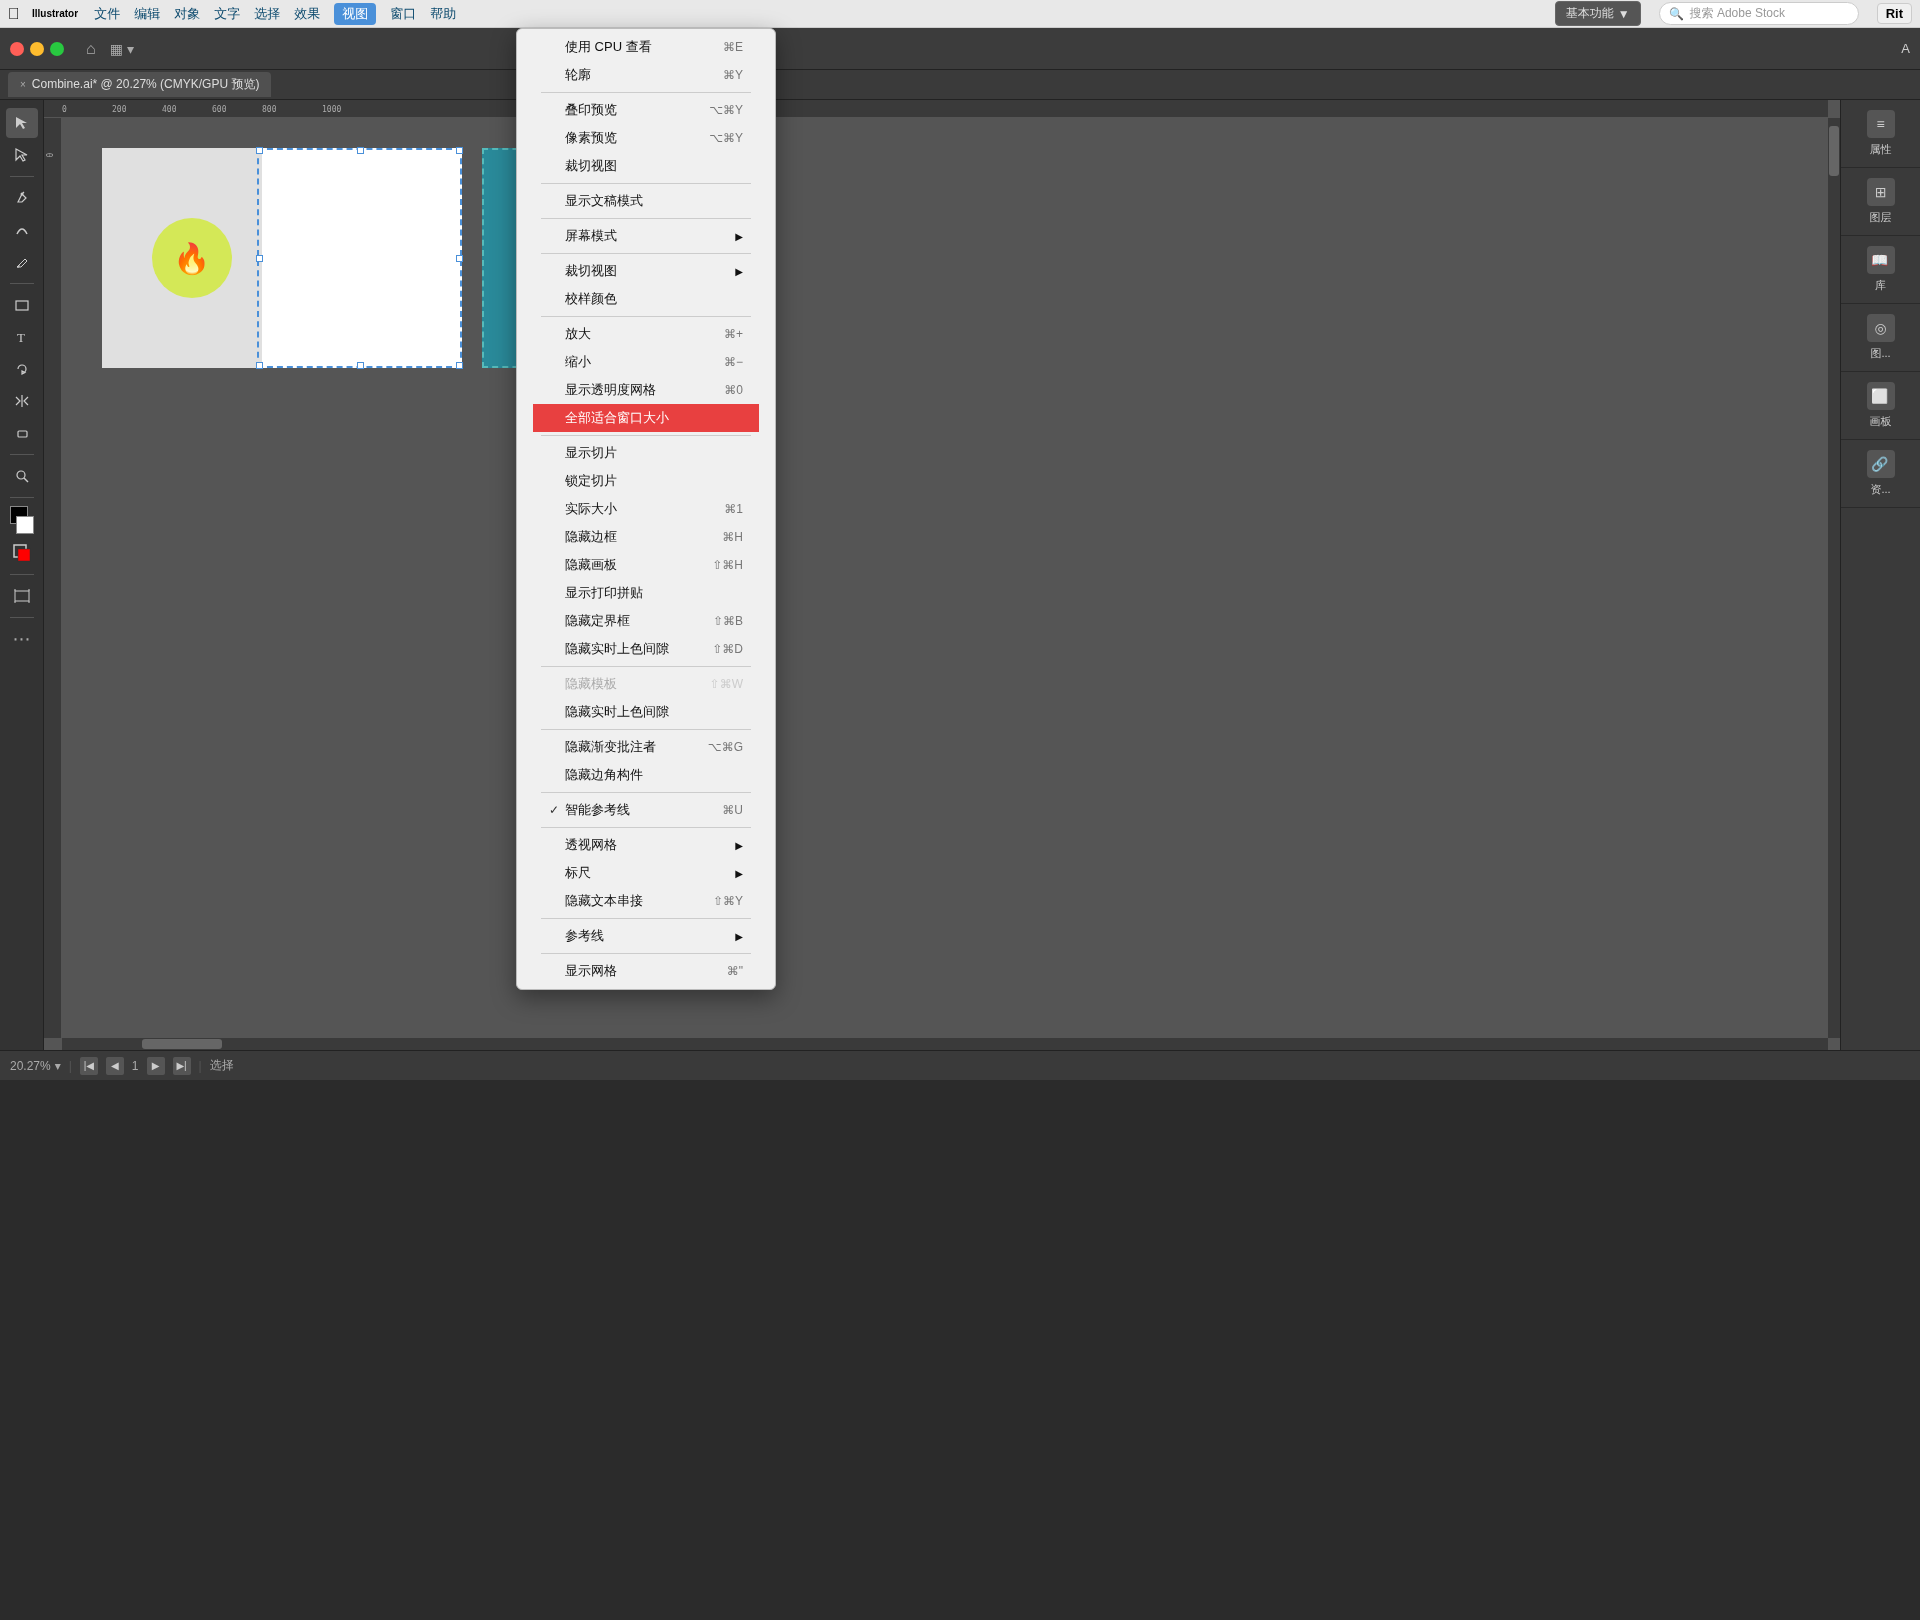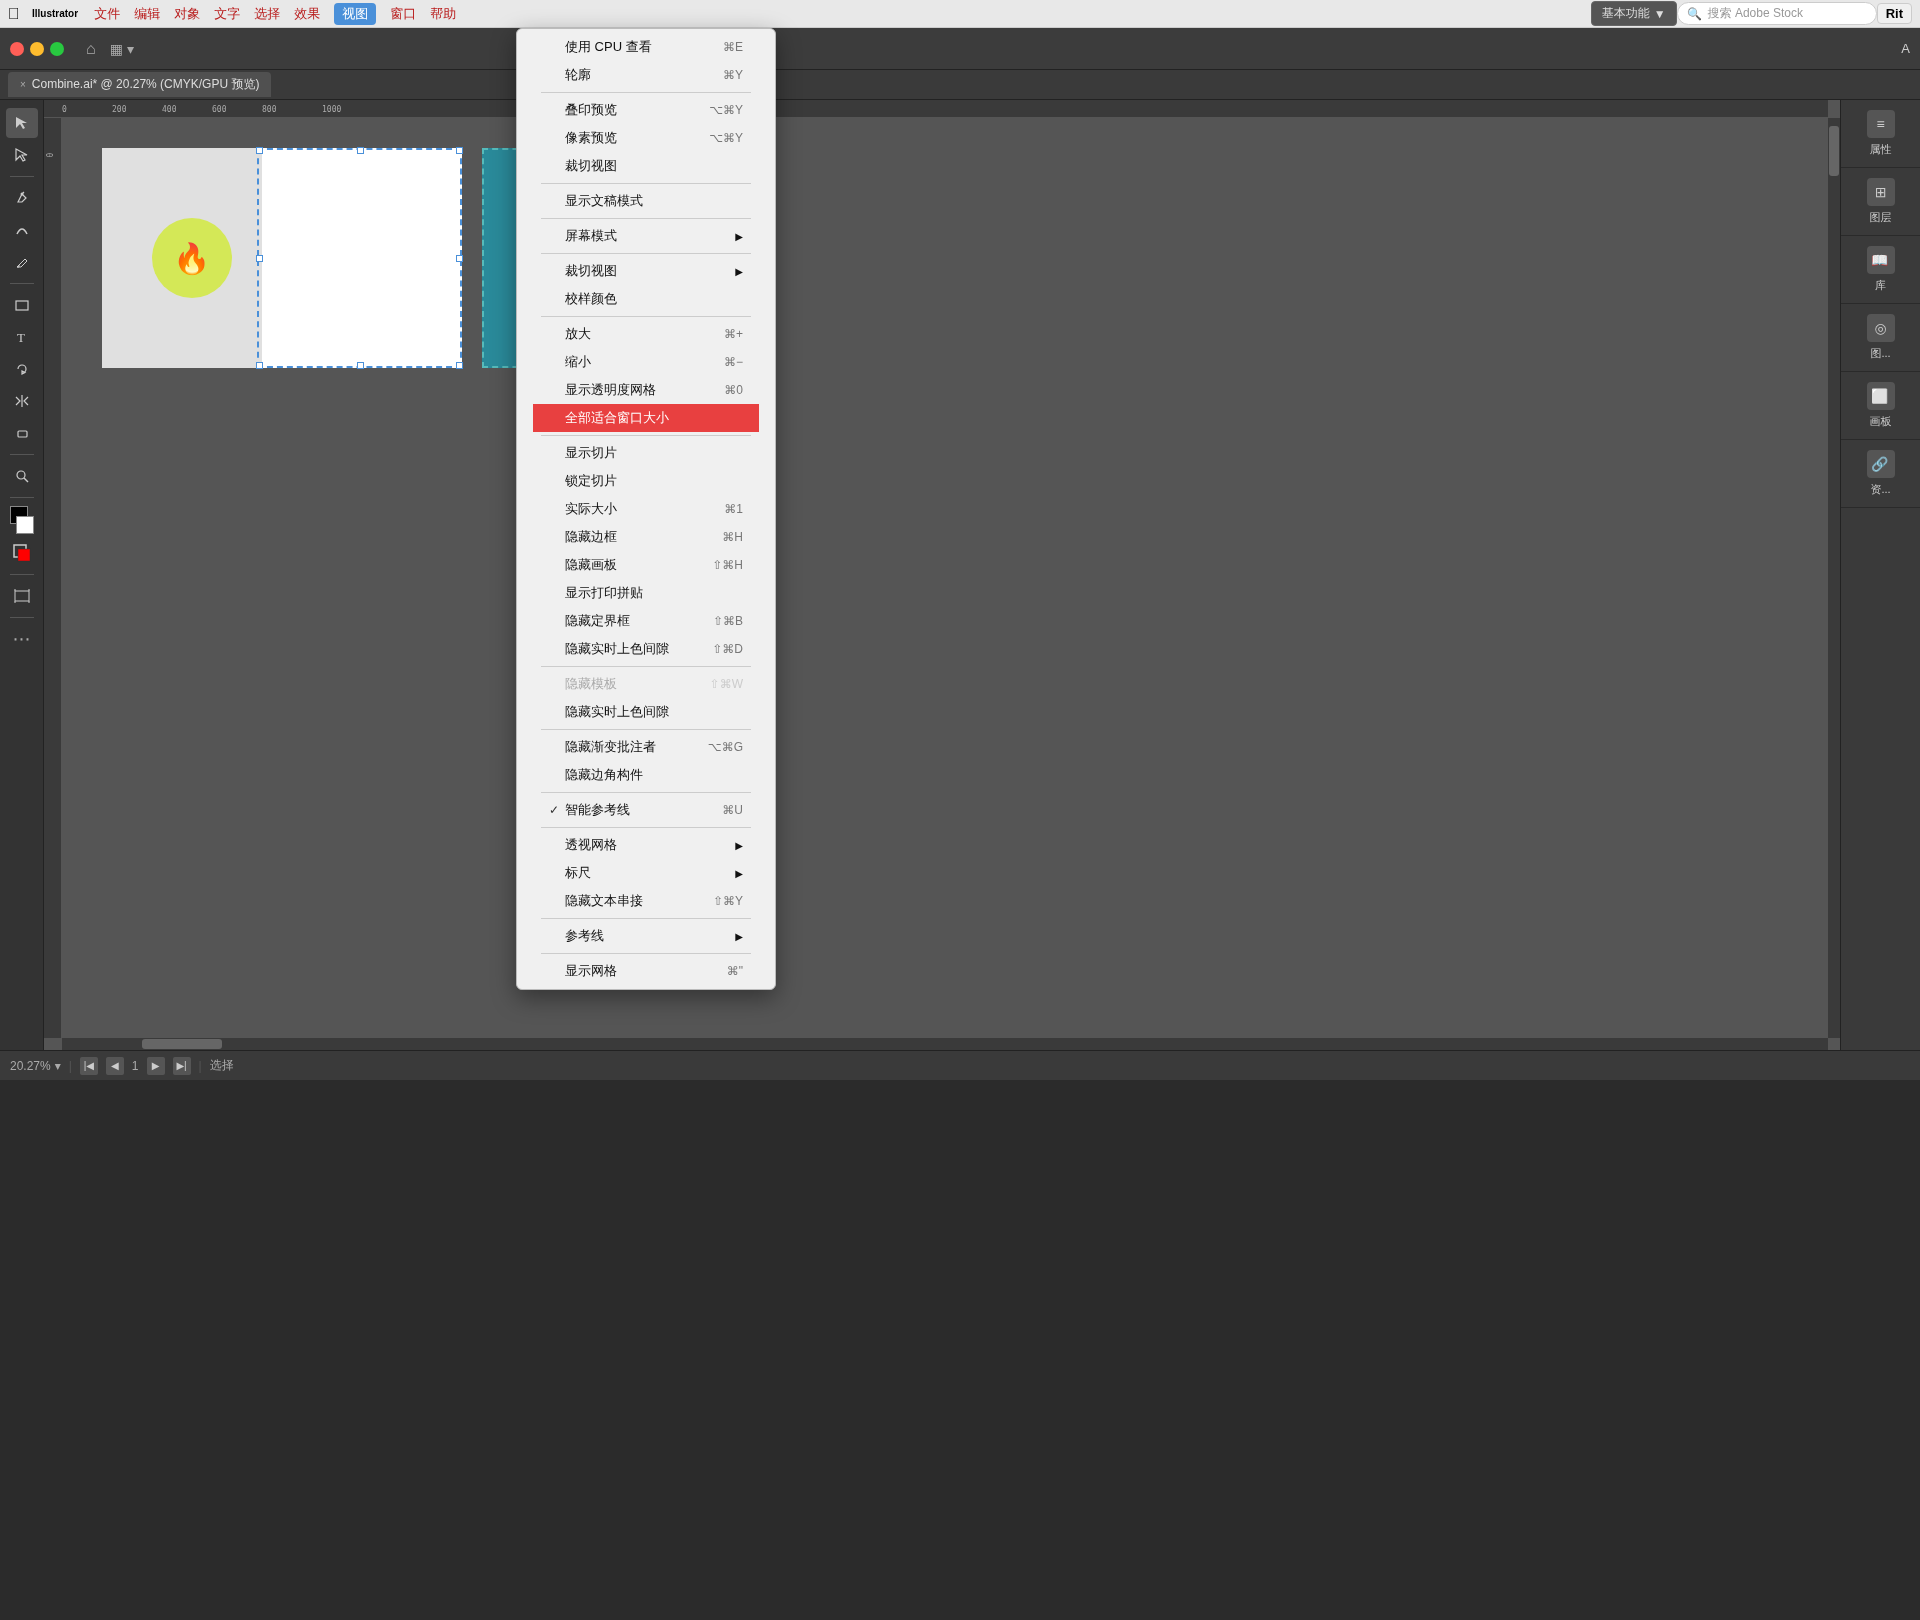--- a/index.html
+++ b/index.html
@@ -28,34 +28,34 @@
       color: #000;
     }
     .menubar-app {
       font-weight: 600;
       margin-right: 16px;
       font-size: 10px;
     }
     .menubar-item {
       margin-right: 14px;
       font-size: 13px;
-      color: #b91c1c;
+      color: #0c4a6e;
       cursor: default;
     }
     .menubar-item.active {
       background: #4a90d9;
       color: white;
       padding: 2px 8px;
       border-radius: 4px;
     }
     .menubar-right {
       margin-left: auto;
       display: flex;
       align-items: center;
-      gap: 0;
+      gap: 18px;
     }
     .search-box {
       background: white;
       border: 1px solid #ccc;
       border-radius: 12px;
       padding: 2px 10px;
       font-size: 12px;
       color: #888;
       display: flex;
       align-items: center;

